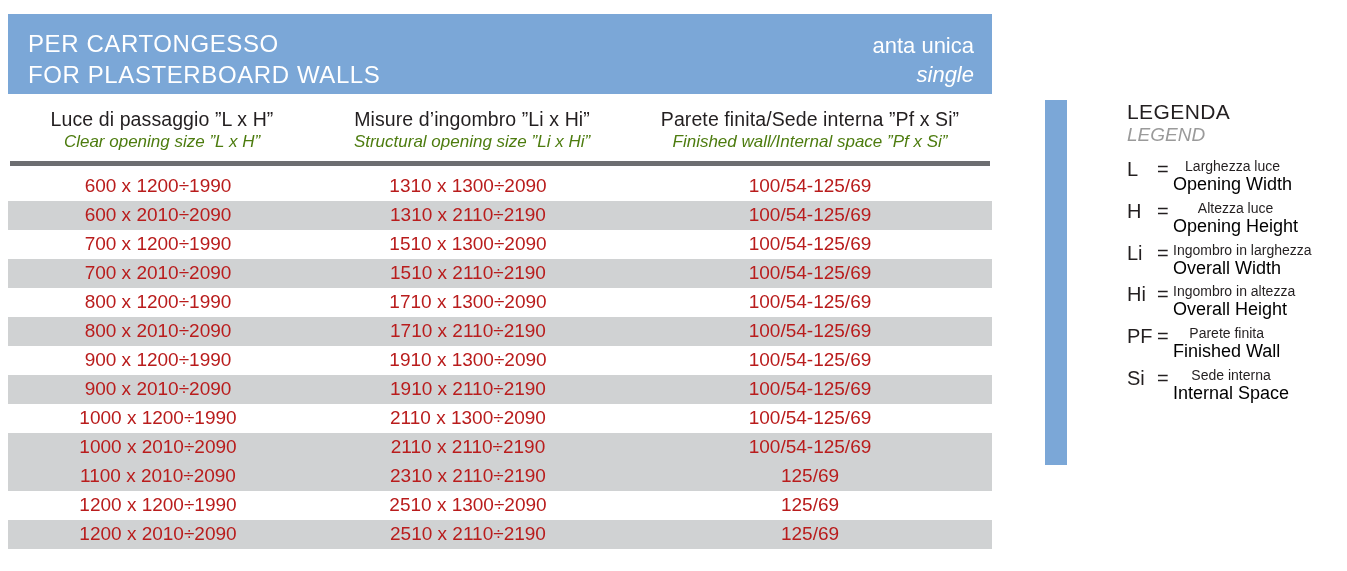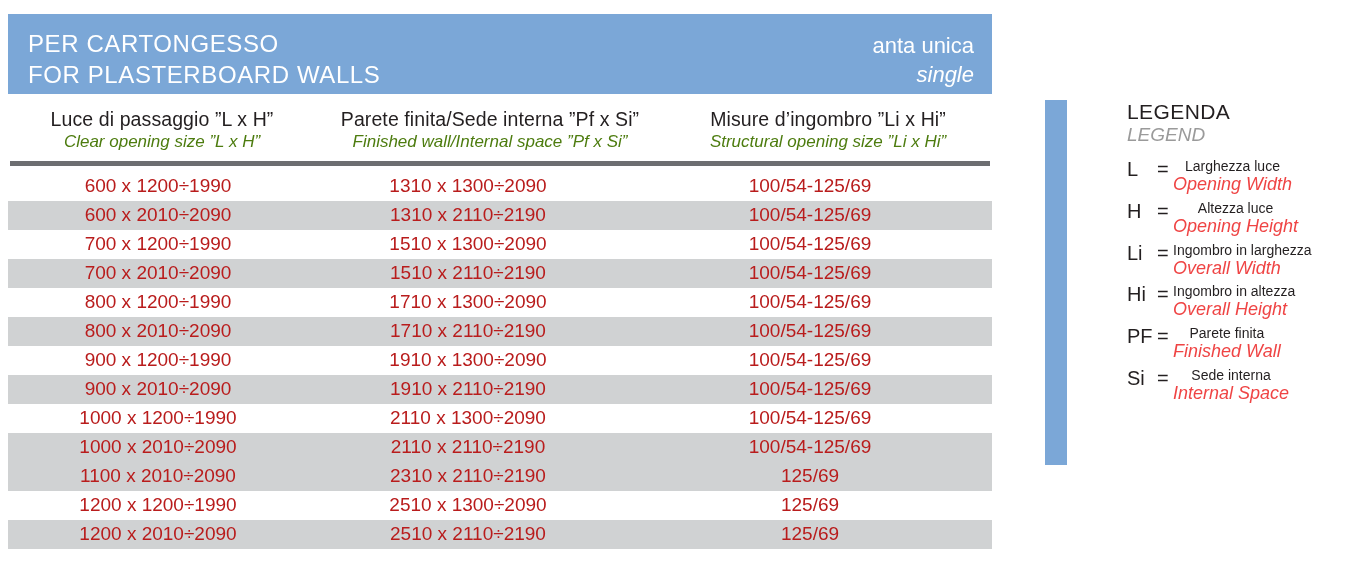--- a/index.html
+++ b/index.html
@@ -162,22 +162,21 @@
   }
   .legend-text .it {
     display: block;
     font-size: 14px;
     line-height: 1.15;
     text-align: center;
   }
   .legend-text .en {
     display: block;
     font-size: 18px;
-    font-style: italic;
-    color: #ef4444;
+    color: #000000;
     line-height: 1.15;
   }
 </style>
 </head>
 <body>
 
 <div class="main">
 
   <div class="header-band">
     <div class="header-left">
@@ -188,27 +187,27 @@
       <span class="it">anta unica</span>
       <span class="en">single</span>
     </div>
   </div>
 
   <div class="col-headers">
     <div class="col-head c1">
       <span class="it">Luce di passaggio ”L x H”</span>
       <span class="en">Clear opening size ”L x H”</span>
     </div>
+    <div class="col-head c2">
+      <span class="it">Misure d’ingombro ”Li x Hi”</span>
+      <span class="en">Structural opening size ”Li x Hi”</span>
+    </div>
     <div class="col-head c3">
       <span class="it">Parete finita/Sede interna ”Pf x Si”</span>
       <span class="en">Finished wall/Internal space ”Pf x Si”</span>
-    </div>
-    <div class="col-head c2">
-      <span class="it">Misure d’ingombro ”Li x Hi”</span>
-      <span class="en">Structural opening size ”Li x Hi”</span>
     </div>
   </div>
 
   <div class="rule"></div>
 
   <table class="sizes">
     <colgroup>
       <col class="c1">
         <col class="c2">
         <col class="c3">

